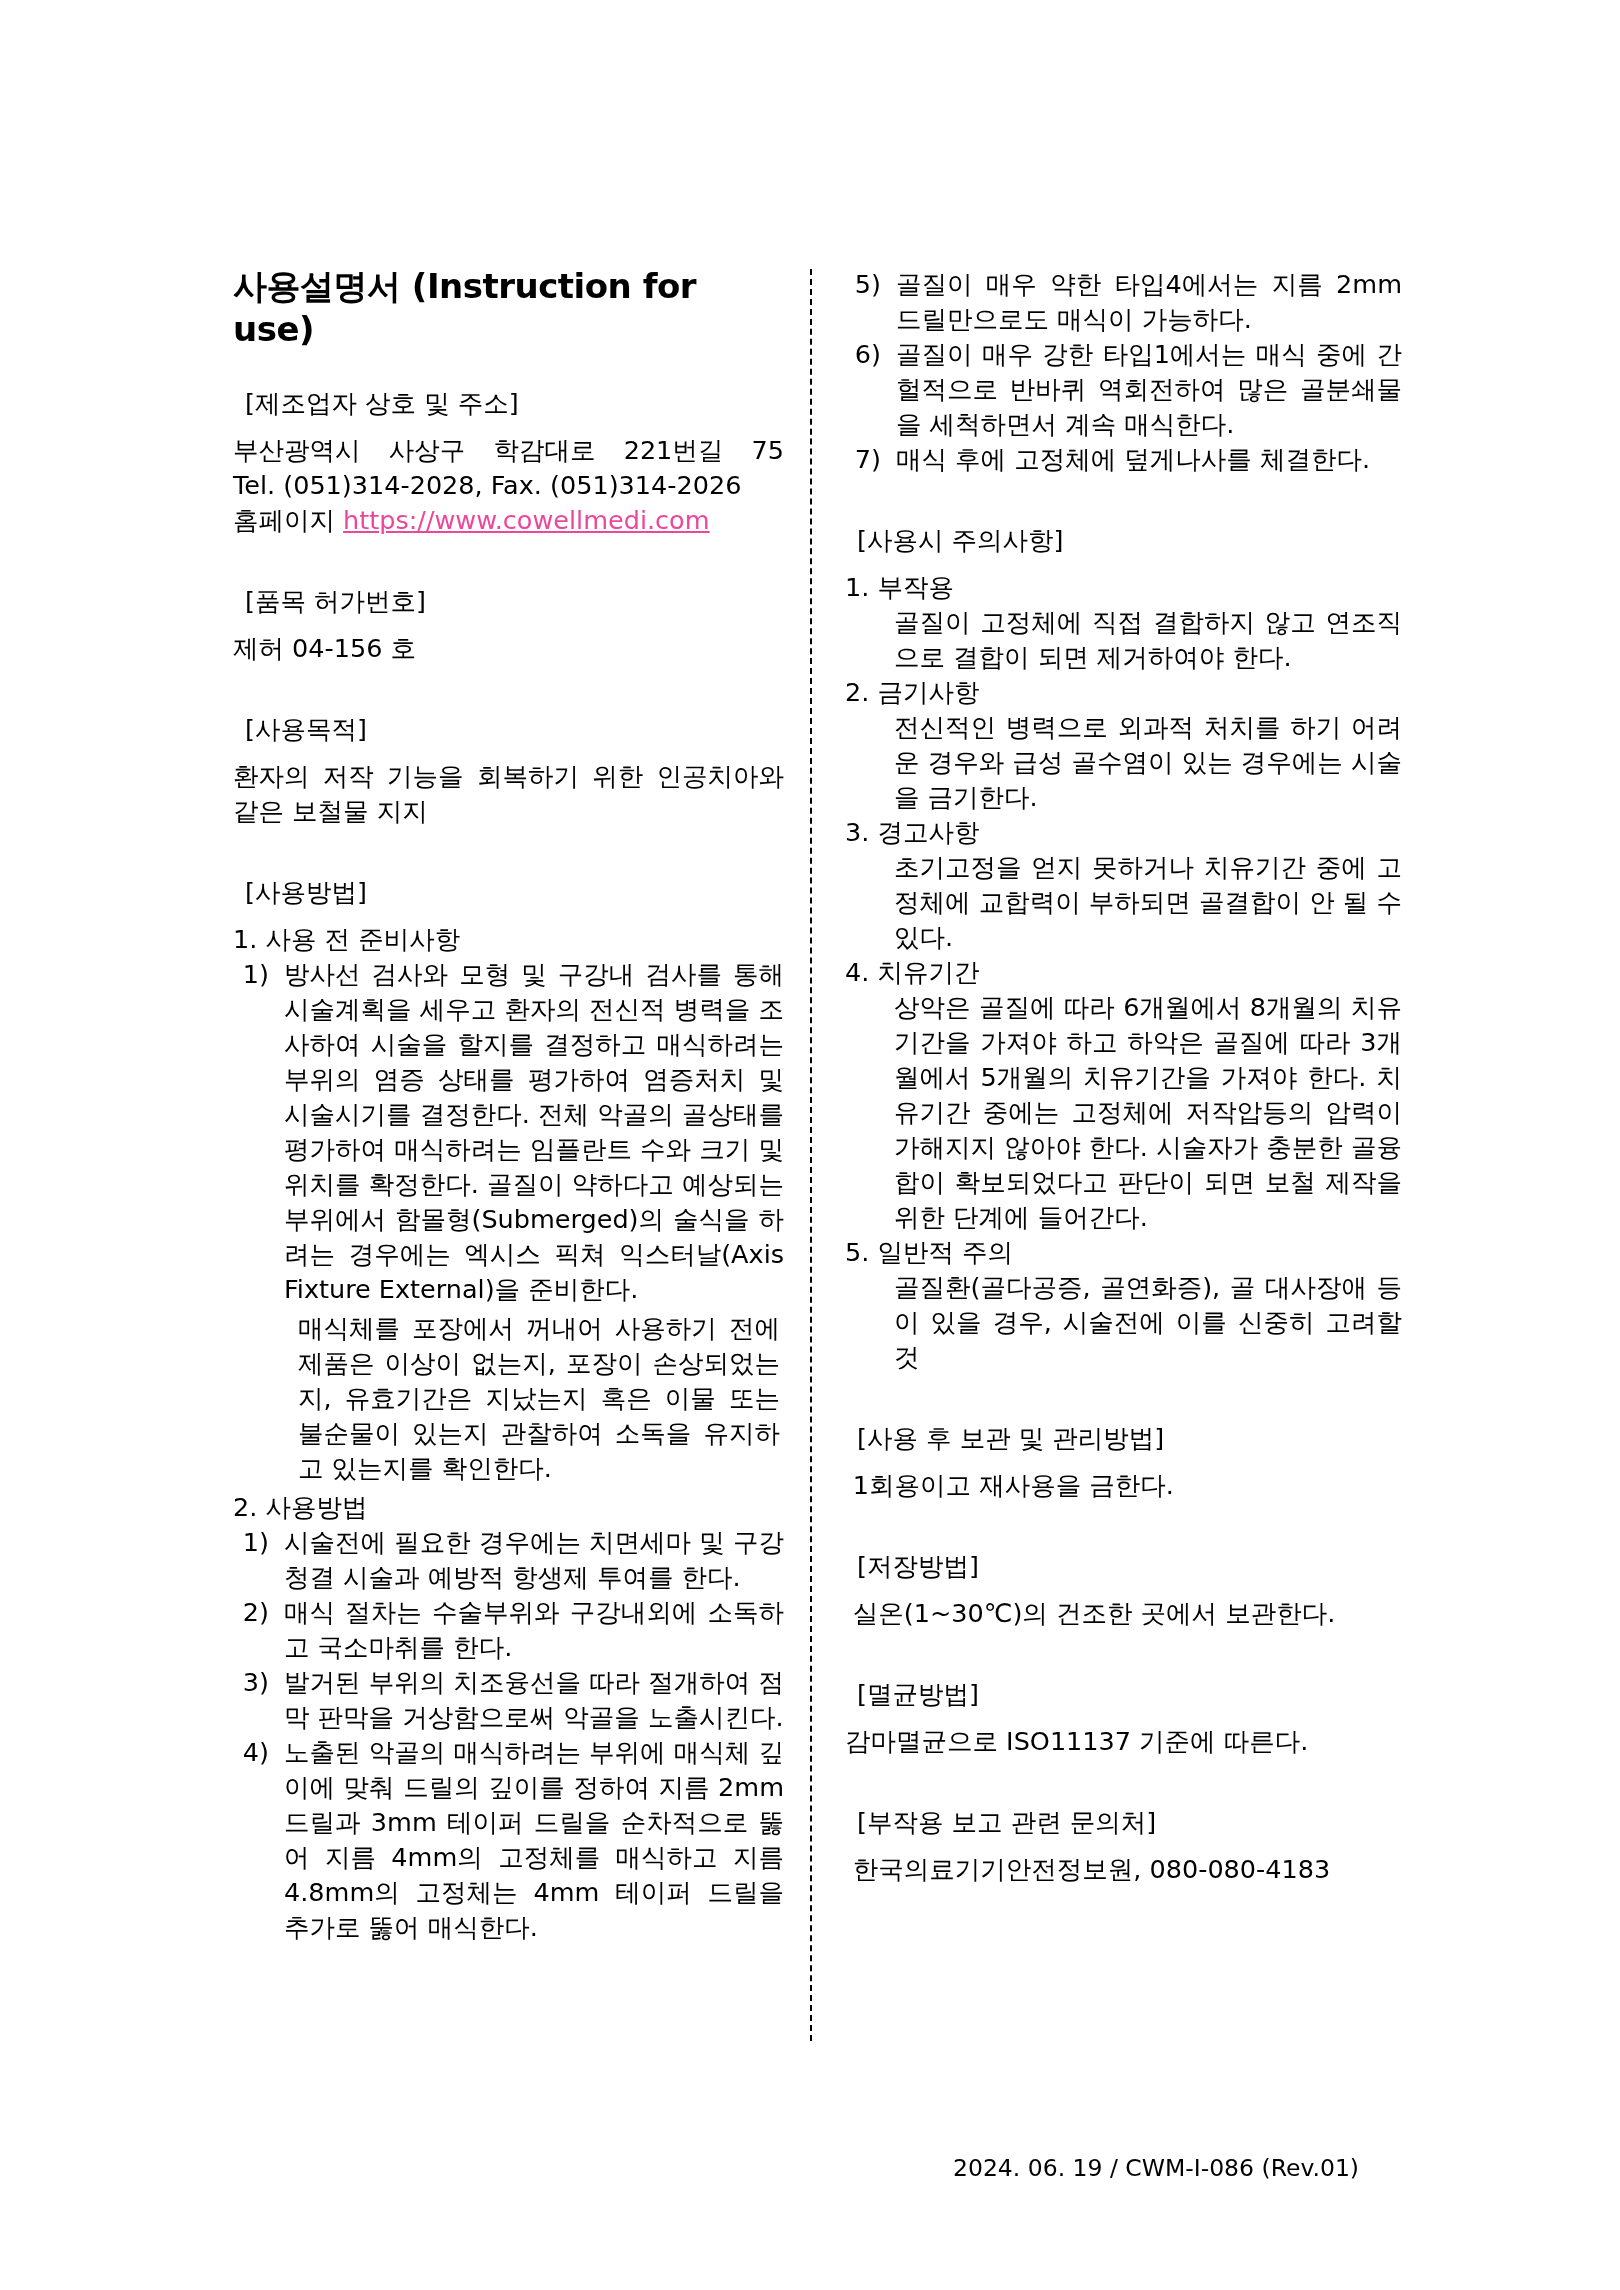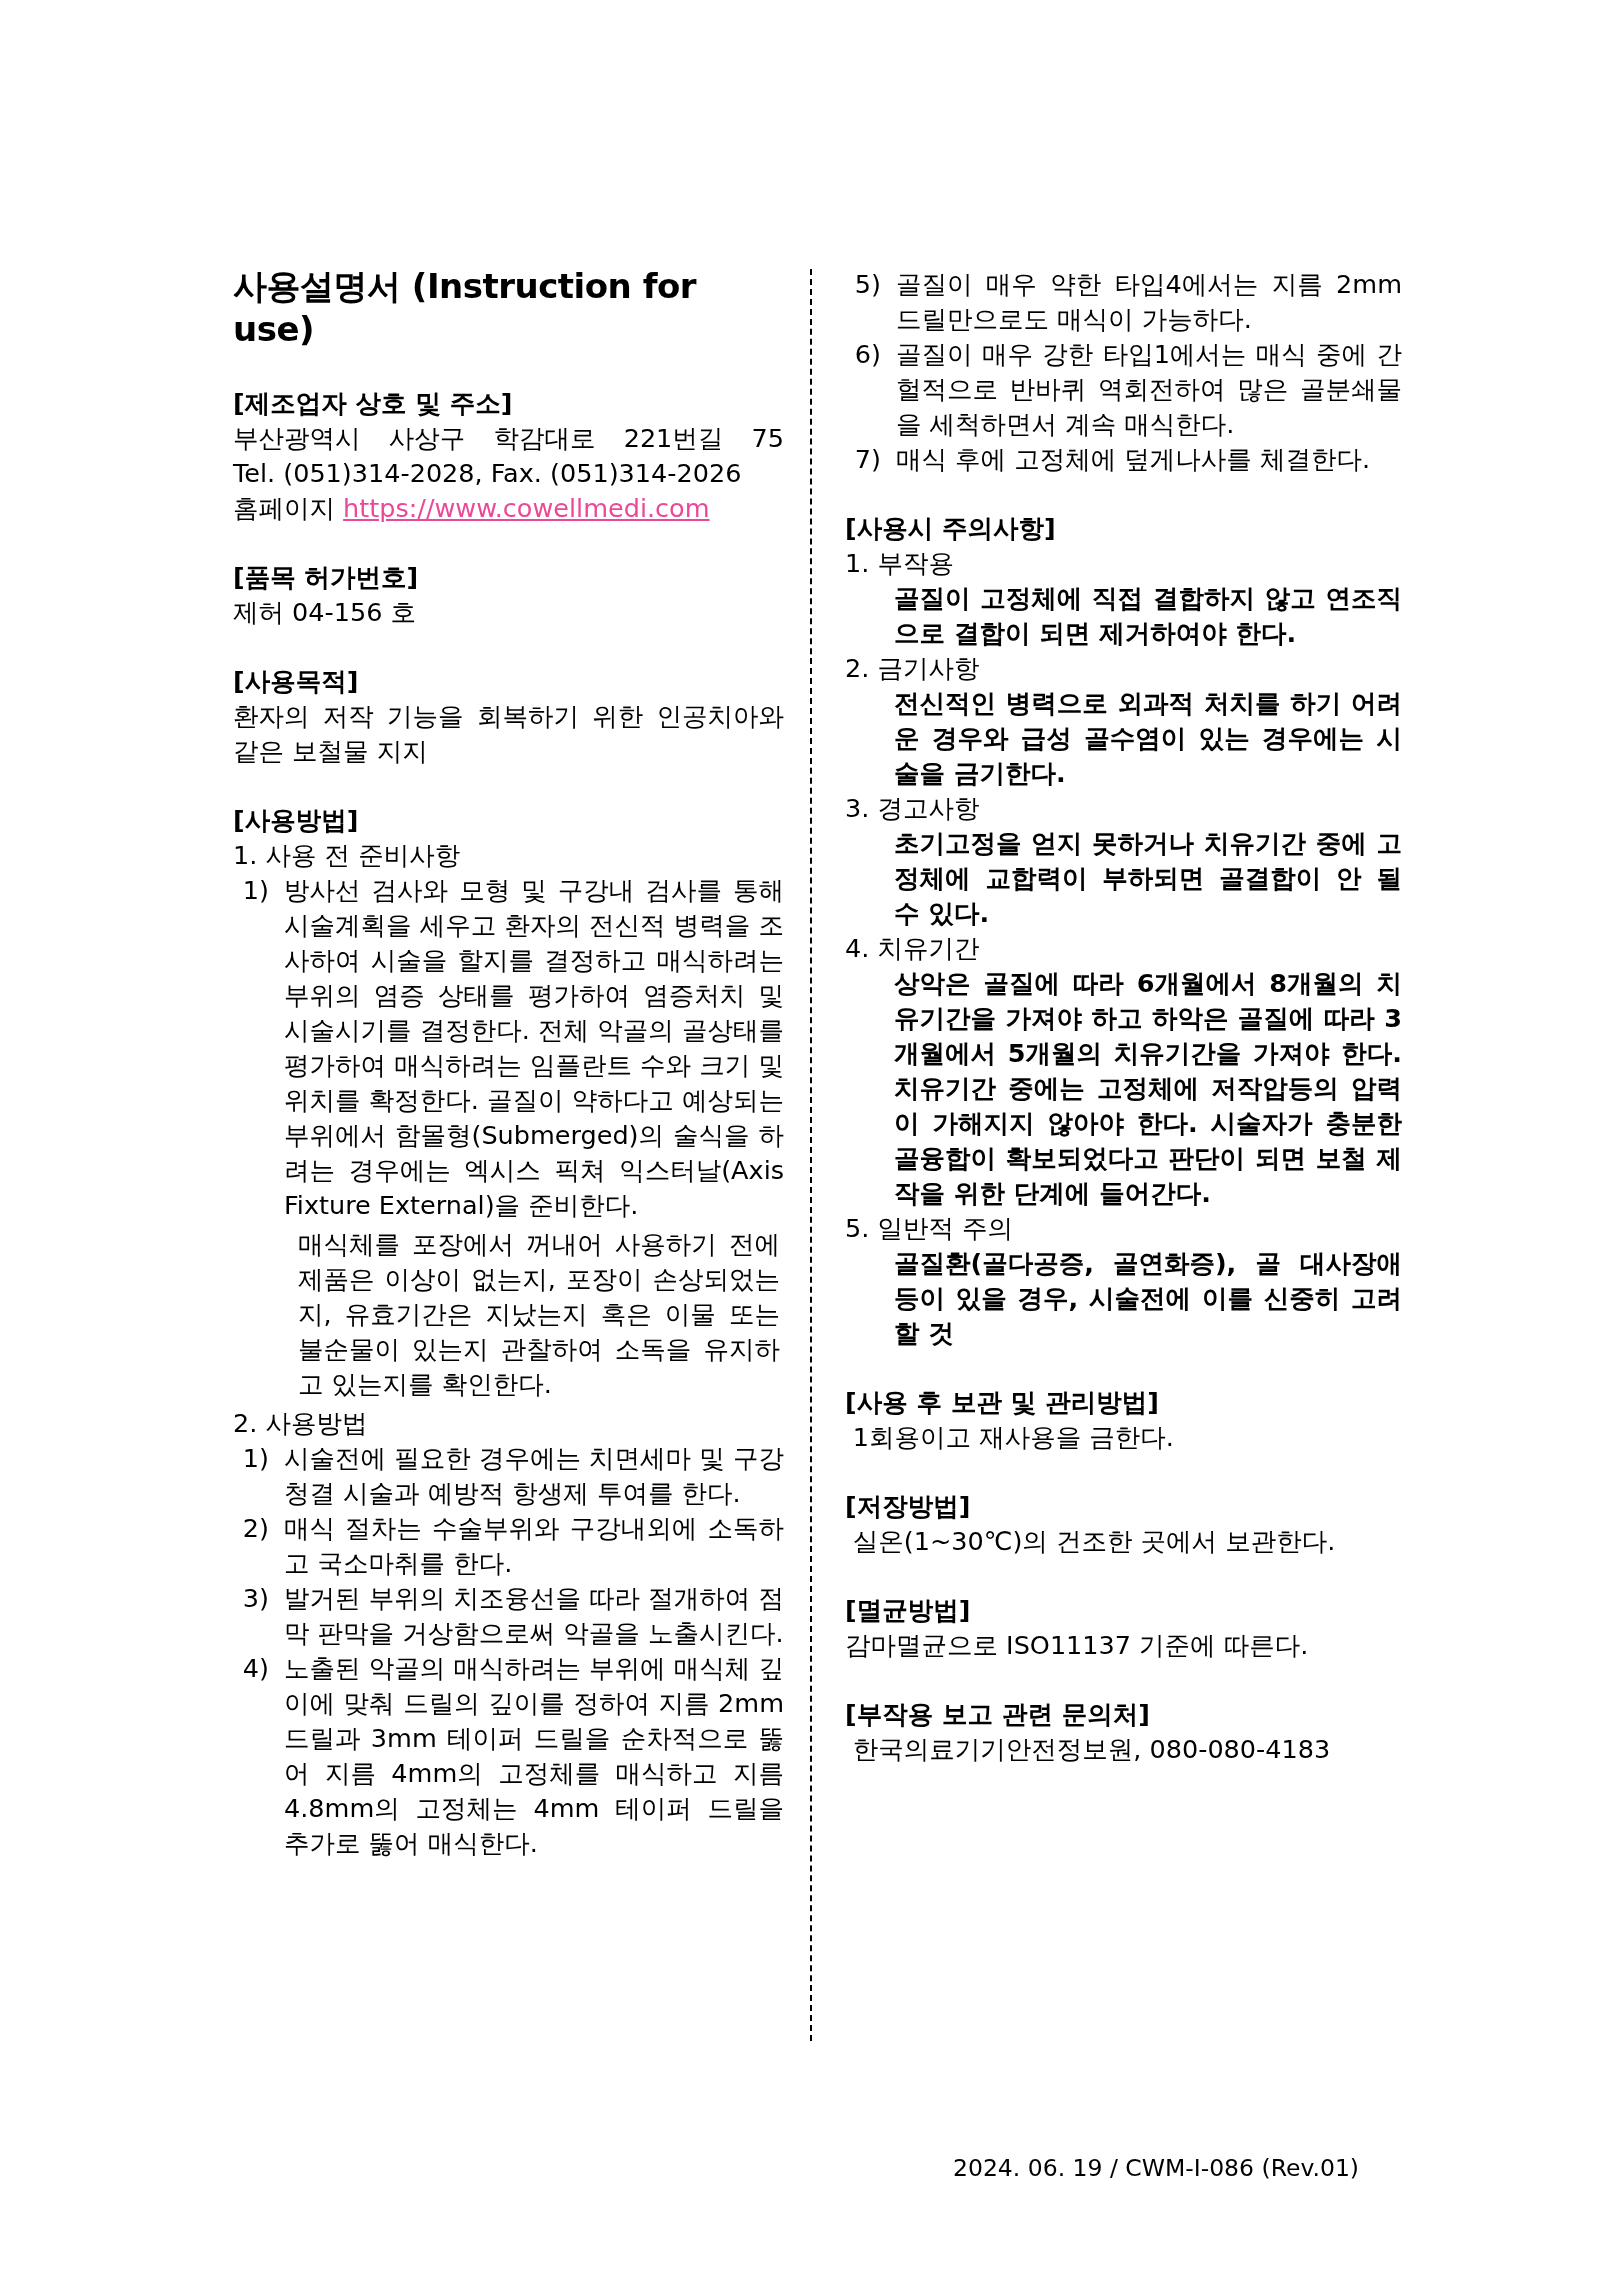--- a/index.html
+++ b/index.html
@@ -12,29 +12,29 @@
     position:absolute; top:265px;
     font-size:25.5px; line-height:35px;
   }
   .col-left { left:233px; width:551px; }
   .col-right { left:845px; width:557px; }
   .divider {
     position:absolute; left:810px; top:269px; height:1772px; width:0;
     border-left:2px dashed #000;
   }
   .title { font-size:34px; font-weight:bold; line-height:43px; margin:0 0 35px 0; letter-spacing:-0.5px; }
-  .heading { font-weight:bold; margin:0; }
+  .heading { font-weight:normal; margin:12px; }
   .p { margin:0; text-align:justify; }
   .gap { height:34px; }
   .num1 { margin:0; }
   .item { display:flex; margin:0; }
   .item .n { flex:0 0 auto; width:51px; padding-left:9.8px; box-sizing:border-box; }
   .item .t { flex:1; text-align:justify; }
   .indent { padding-left:61px; text-align:justify; margin:4px; }
-  .indent2 { padding-left:49px; text-align:justify; margin:0;font-weight:bold; }
+  .indent2 { padding-left:49px; text-align:justify; margin:0; }
   .indent-sm { padding-left:7.8px; margin:0; }
   .link { text-decoration:underline; color:#ec4899; }
   .footer {
     position:absolute; left:953px; top:2154px;
     font-size:23.5px; line-height:29px; white-space:nowrap;
   }
 </style>
 </head>
 <body>
 

